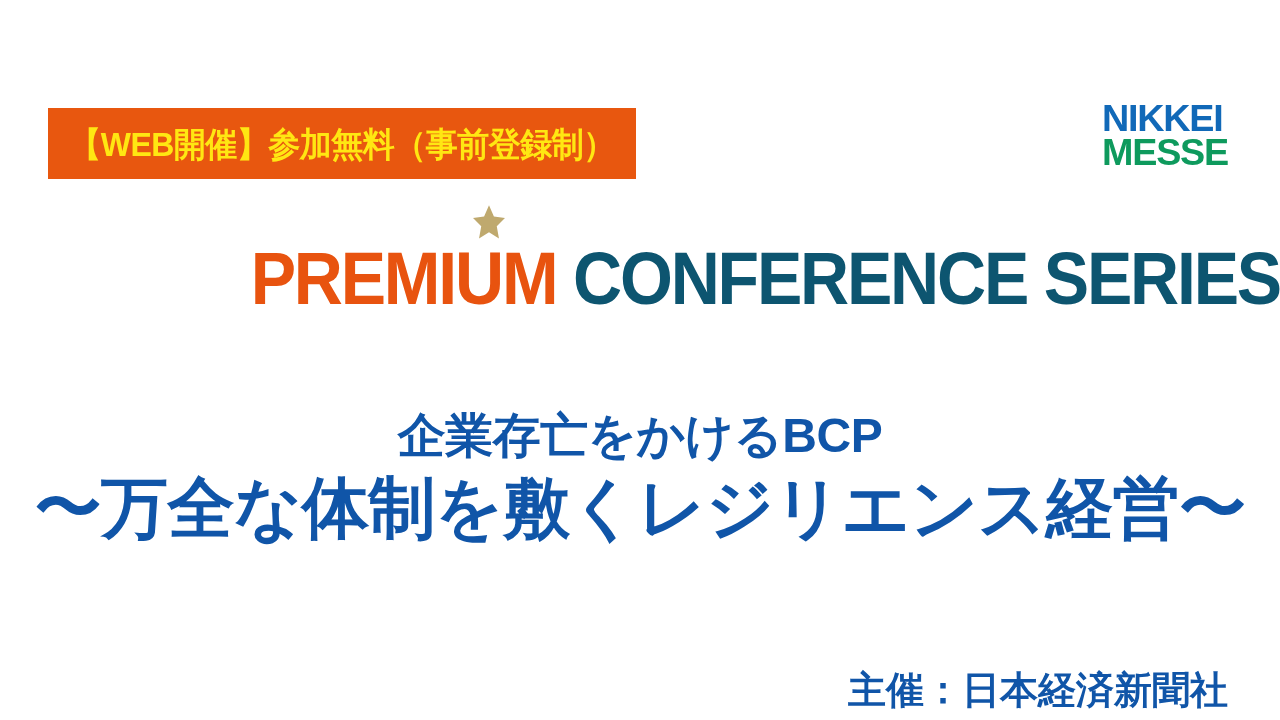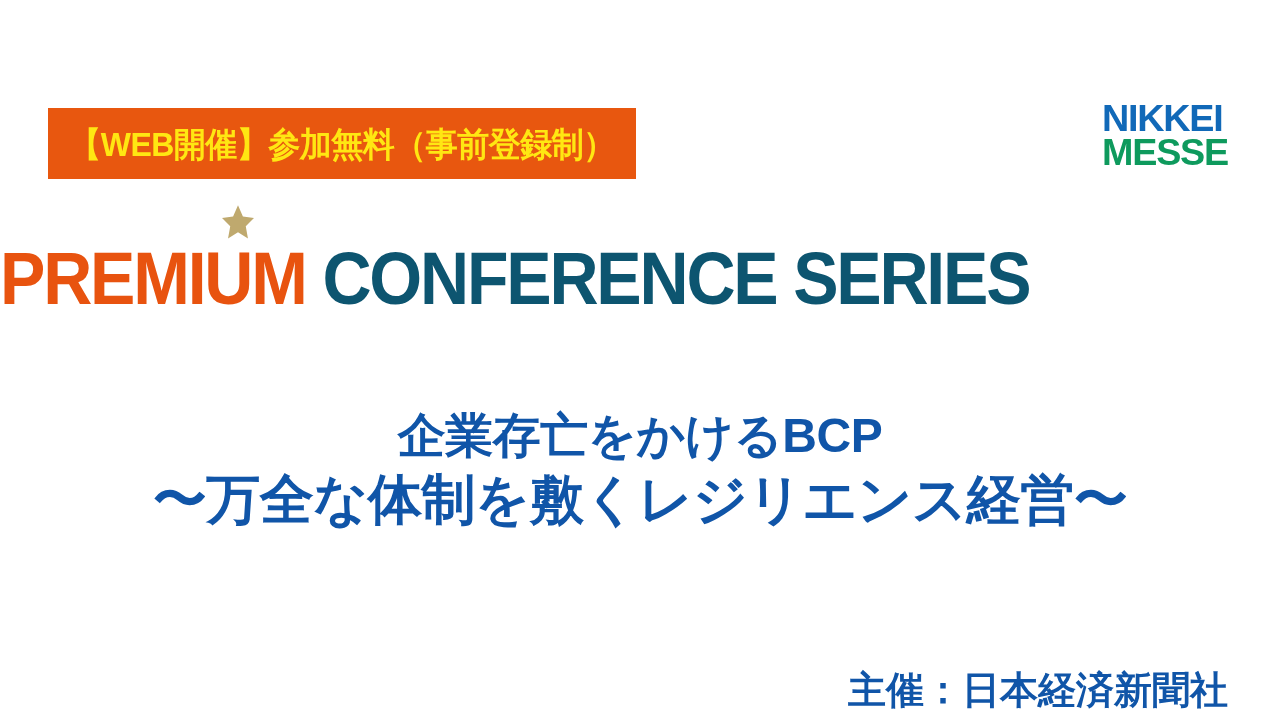--- a/index.html
+++ b/index.html
@@ -59,24 +59,24 @@
     display: block;
     transform: scaleX(1.02);
     transform-origin: left center;
   }
   .logo-nikkei { color: #1169B8; }
   .logo-messe  { color: #0E9A5D; }
 
   
   .series {
     position: absolute;
-    left: 0;
+    left: 16px;
     right: 0;
     top: 196px;
-    text-align: left;
+    text-align: right;
     white-space: nowrap;
     line-height: 1;
   }
   .series-word {
     font-size: 68px;
     font-weight: bold;
     letter-spacing: -2.2px;
     transform: scaleY(1.08);
     display: inline-block;
   }
@@ -106,21 +106,21 @@
     color: #1055A8;
     line-height: 1.25;
   }
   .headline-line {
     display: block;
     font-size: 48px;
     font-weight: bold;
     letter-spacing: -0.5px;
     white-space: nowrap;
   }
-  .headline-line-2 { font-size: 54px; }
+  .headline-line-2 { font-size: 67px; }
 
   
   .organizer {
     position: absolute;
     right: 52px;
     top: 620px;
     color: #1055A8;
     font-size: 38px;
     font-weight: bold;
     letter-spacing: 0px;

